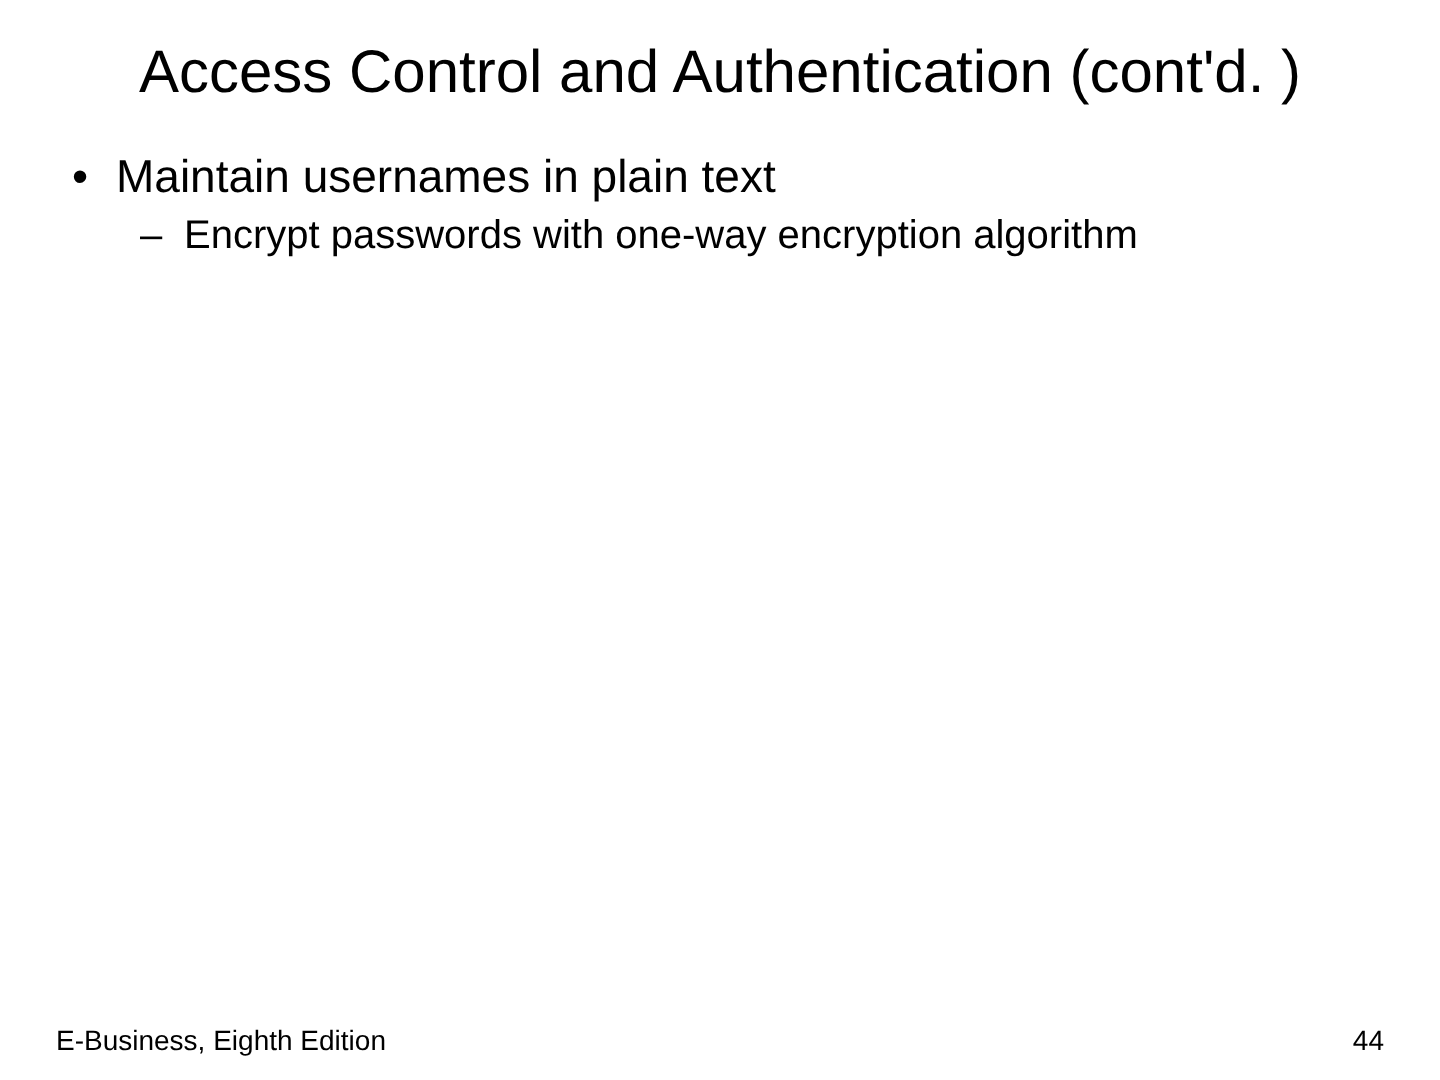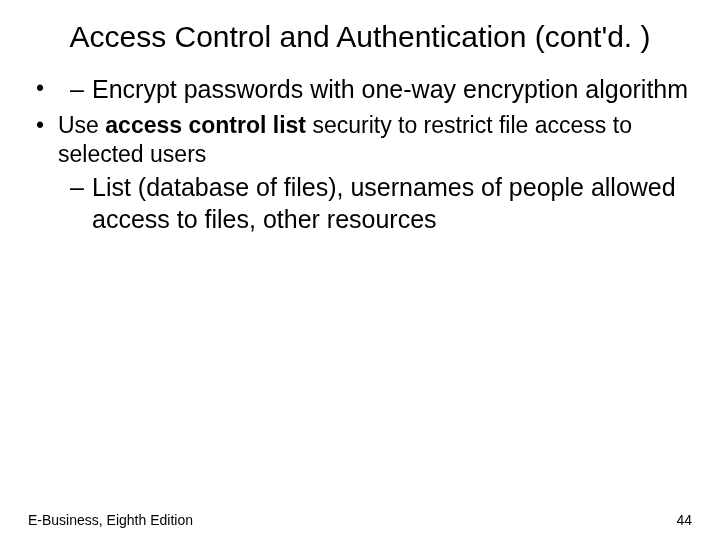--- a/index.html
+++ b/index.html
@@ -42,21 +42,21 @@
     content: "•";
     position: absolute;
     left: -22px;
     top: 0;
     font-size: 23px;
   }
   ul.lvl2 {
     margin: 4px 0 6px 0;
     padding-left: 34px;
     list-style: none;
-    font-size: 25px;
+    font-size: 20px;
   }
   ul.lvl2 > li {
     position: relative;
     margin-bottom: 2px;
   }
   ul.lvl2 > li::before {
     content: "–";
     position: absolute;
     left: -22px;
     top: 0;
@@ -75,31 +75,24 @@
 </style>
 </head>
 <body>
 
 <div class="slide">
 
   <h1 class="title">Access Control and Authentication (cont'd. )</h1>
 
   <ul class="lvl1">
     <li>
+      <span>Maintain usernames in plain text</span>
       <ul class="lvl2">
         <li>
           <span>Encrypt passwords with one-way encryption algorithm</span>
-        </li>
-      </ul>
-    </li>
-    <li>
-      <span>Use </span><span class="bold">access control list</span><span> security to restrict file access to selected users</span>
-      <ul class="lvl2">
-        <li>
-          <span>List (database of files), usernames of people allowed access to files, other resources</span>
         </li>
       </ul>
     </li>
   </ul>
 
   <div class="footer">
     <span>E-Business, Eighth Edition</span>
     <span>44</span>
   </div>
 

